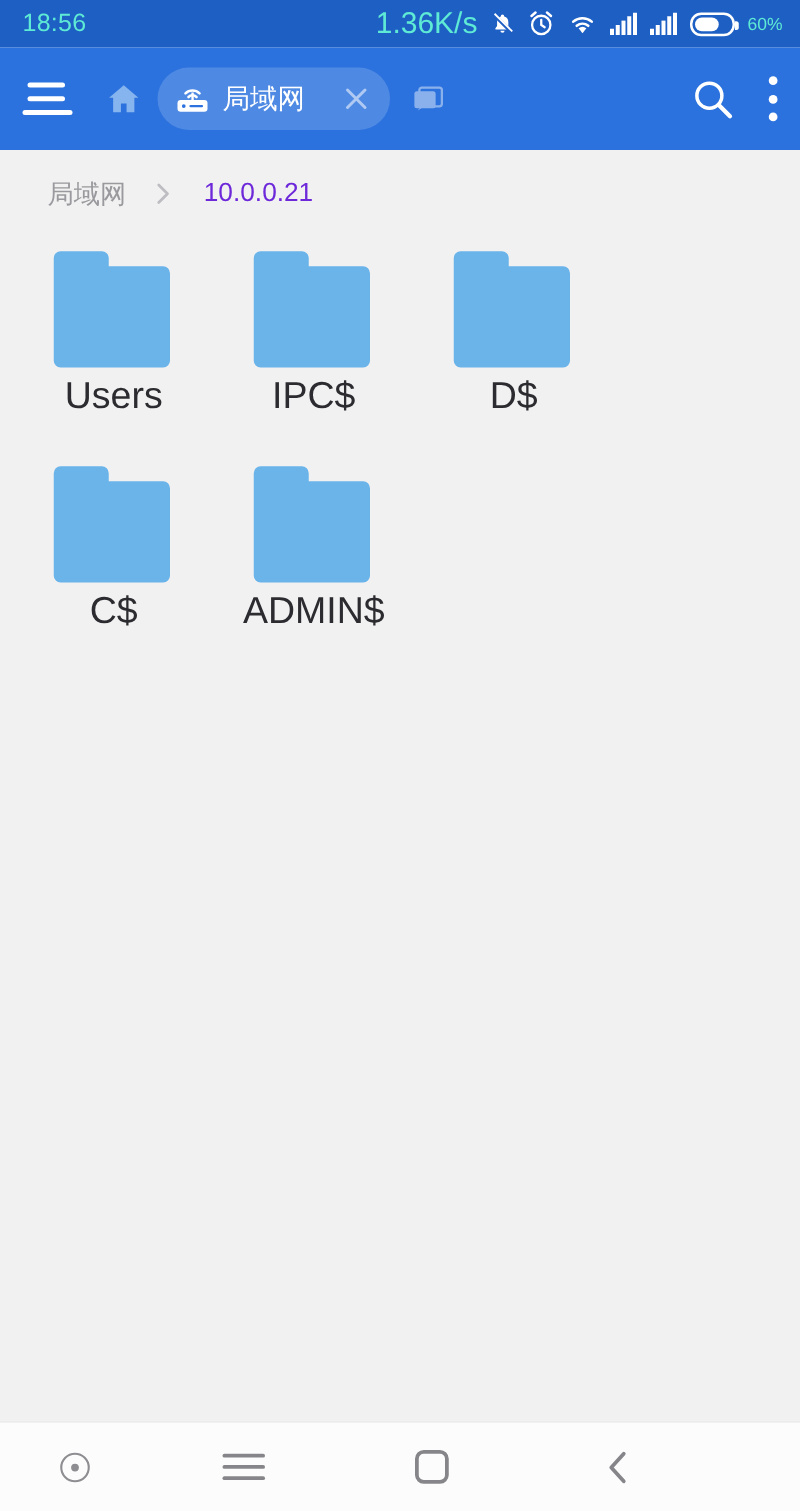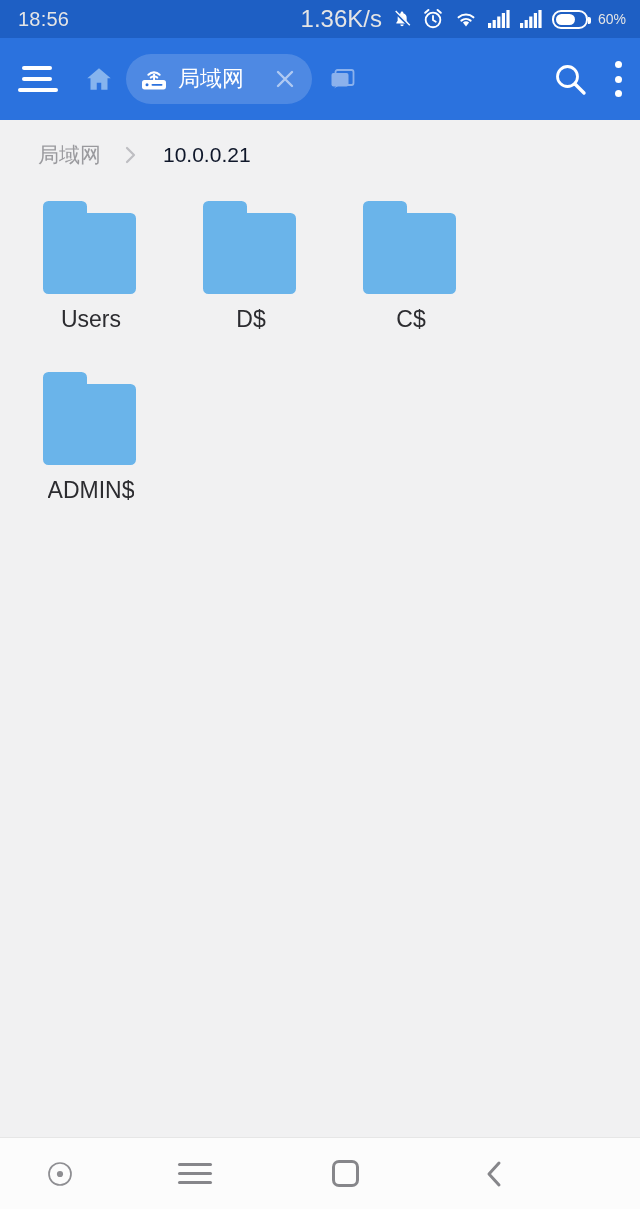--- a/index.html
+++ b/index.html
@@ -7,21 +7,21 @@
     width:640px; height:1209px;
     font-family:"Liberation Sans","DejaVu Sans",sans-serif;
     background:#F1F1F2;
     overflow:hidden;
   }
   #screen { position:relative; width:640px; height:1209px; }
 
   
   .statusbar{
     position:absolute; left:0; top:0; width:640px; height:38px;
-    background:#1E5FC4; color:#e5e5e5;
+    background:#1E5FC4; color:#5eead4;
     display:flex; align-items:center; padding:0 14px 0 18px;
   }
   .status-clock{ font-size:20px; letter-spacing:.2px; }
   .status-right{ margin-left:auto; display:flex; align-items:center; gap:10px; }
   .status-speed{ font-size:24px; }
   .ic{ display:inline-block; position:relative; }
 
   .ic-bell{ width:20px; height:22px; }
   .ic-alarm{ width:22px; height:22px; }
   .ic-wifi{ width:24px; height:20px; }
@@ -59,37 +59,37 @@
   .tb-search{ width:36px; height:36px; }
   .tb-more{ width:8px; height:36px; display:flex; flex-direction:column; justify-content:space-between; align-items:center; }
   .tb-more i{ width:7px; height:7px; border-radius:50%; background:#fff; display:block; }
 
   
   .crumbs{
     position:absolute; left:0; top:120px; width:640px; height:70px;
     display:flex; align-items:center; padding-left:38px;
   }
   .crumb{ font-size:21px; color:#9A9A9E; }
-  .crumb.current{ color:#0f172a;text-align:right; }
+  .crumb.current{ color:#6d28d9;text-align:right; }
   .crumb-sep{ margin:0 26px 0 24px; width:12px; height:20px; }
 
   
   .grid{
     position:absolute; left:0; top:190px; width:640px;
     display:flex; flex-wrap:wrap;
     padding-left:11px;
   }
   .cell{
     width:160px; padding-top:8px;
     display:flex; flex-direction:column; align-items:center;
     margin-bottom:28px; cursor:pointer;
   }
   .folder{ width:108px; height:100px; }
   .cell-label{
-    margin-top:8px; font-size:23px; color:#2C2C30;
+    margin-top:2px; font-size:30px; color:#2C2C30;
     max-width:152px; overflow:hidden; text-overflow:ellipsis; white-space:nowrap;
     text-align:center;
   }
 
   
   .navbar{
     position:absolute; left:0; bottom:0; width:640px; height:72px;
     background:#FCFCFC; border-top:1px solid #E6E6E6;
     display:flex; align-items:center;
   }
@@ -239,20 +239,26 @@
       <div class="cell">
         <span class="folder"><svg viewBox="0 0 108 100" width="108" height="100">
             <path d="M6 8.5a5.5 5.5 0 015.5-5.5h33a5.5 5.5 0 015.5 5.5v6.5h43.5a5.5 5.5 0 015.5 5.5v70a5.5 5.5 0 01-5.5 5.5H11.5A5.5 5.5 0 016 90.5z" fill="#6AB4EA"></path>
           </svg></span>
         <div class="cell-label">Users</div>
       </div>
       <div class="cell">
         <span class="folder"><svg viewBox="0 0 108 100" width="108" height="100">
             <path d="M6 8.5a5.5 5.5 0 015.5-5.5h33a5.5 5.5 0 015.5 5.5v6.5h43.5a5.5 5.5 0 015.5 5.5v70a5.5 5.5 0 01-5.5 5.5H11.5A5.5 5.5 0 016 90.5z" fill="#6AB4EA"></path>
           </svg></span>
+        <div class="cell-label">IPC$</div>
+      </div>
+      <div class="cell">
+        <span class="folder"><svg viewBox="0 0 108 100" width="108" height="100">
+            <path d="M6 8.5a5.5 5.5 0 015.5-5.5h33a5.5 5.5 0 015.5 5.5v6.5h43.5a5.5 5.5 0 015.5 5.5v70a5.5 5.5 0 01-5.5 5.5H11.5A5.5 5.5 0 016 90.5z" fill="#6AB4EA"></path>
+          </svg></span>
         <div class="cell-label">D$</div>
       </div>
       <div class="cell">
         <span class="folder"><svg viewBox="0 0 108 100" width="108" height="100">
             <path d="M6 8.5a5.5 5.5 0 015.5-5.5h33a5.5 5.5 0 015.5 5.5v6.5h43.5a5.5 5.5 0 015.5 5.5v70a5.5 5.5 0 01-5.5 5.5H11.5A5.5 5.5 0 016 90.5z" fill="#6AB4EA"></path>
           </svg></span>
         <div class="cell-label">C$</div>
       </div>
       <div class="cell">
         <span class="folder"><svg viewBox="0 0 108 100" width="108" height="100">

